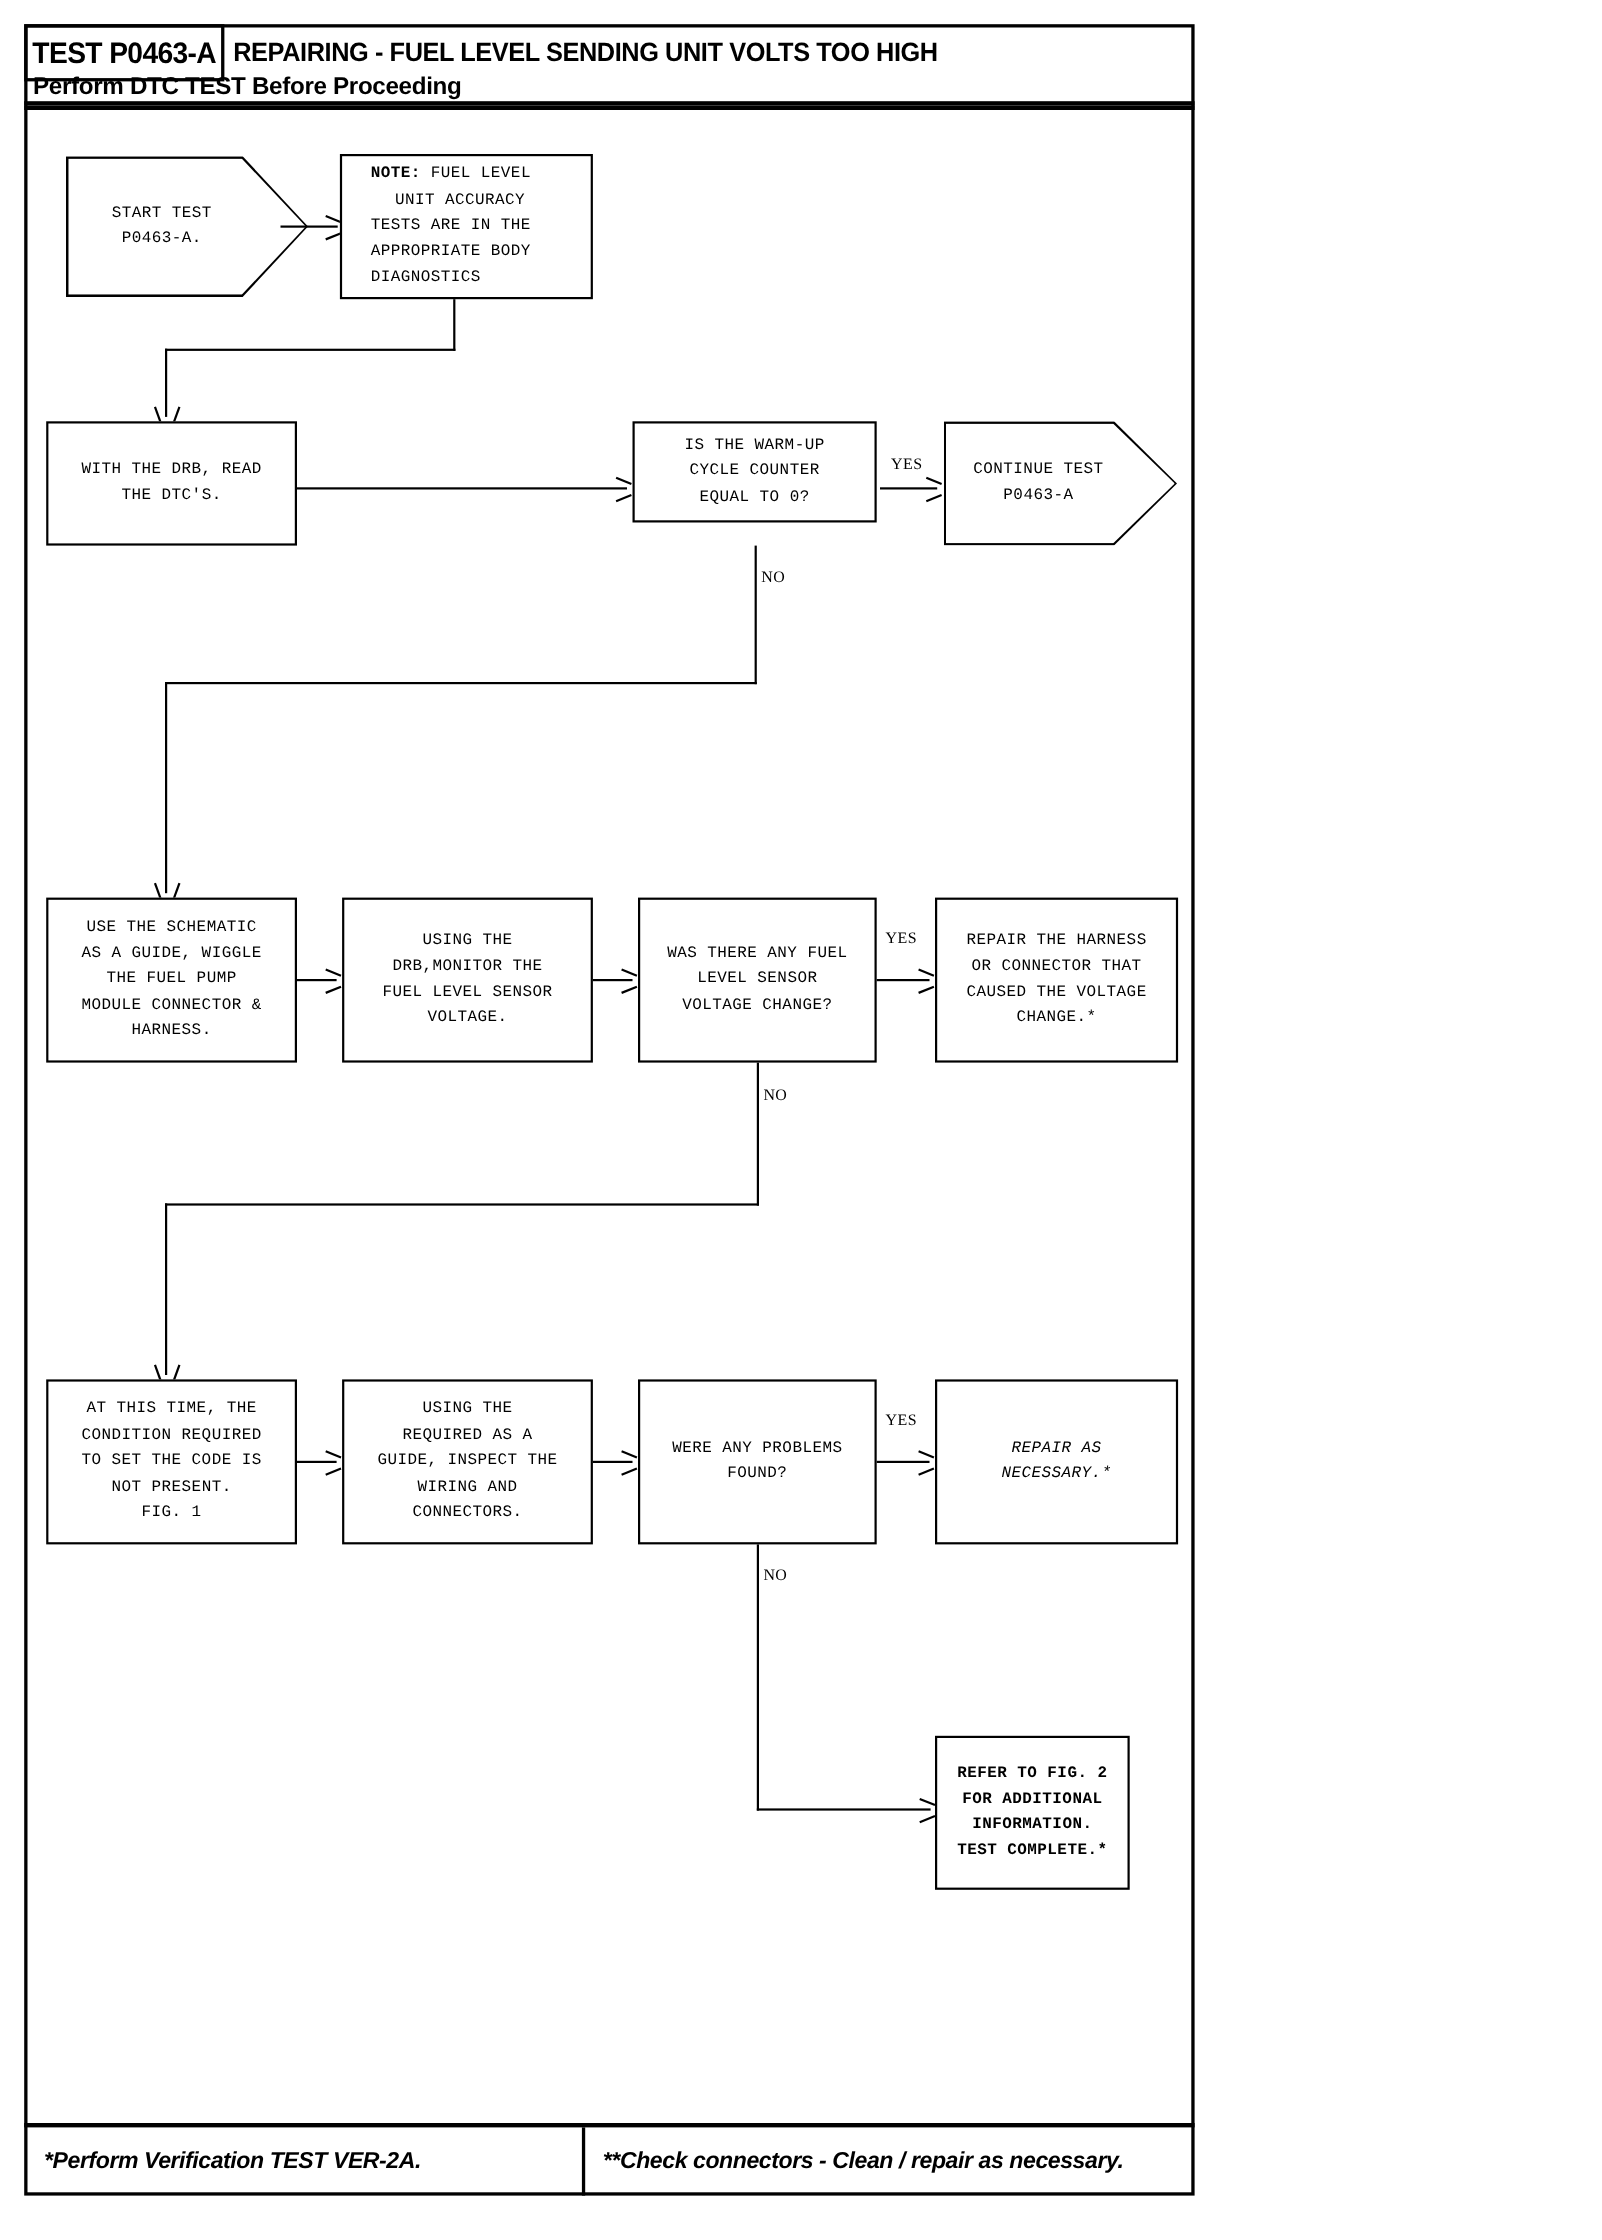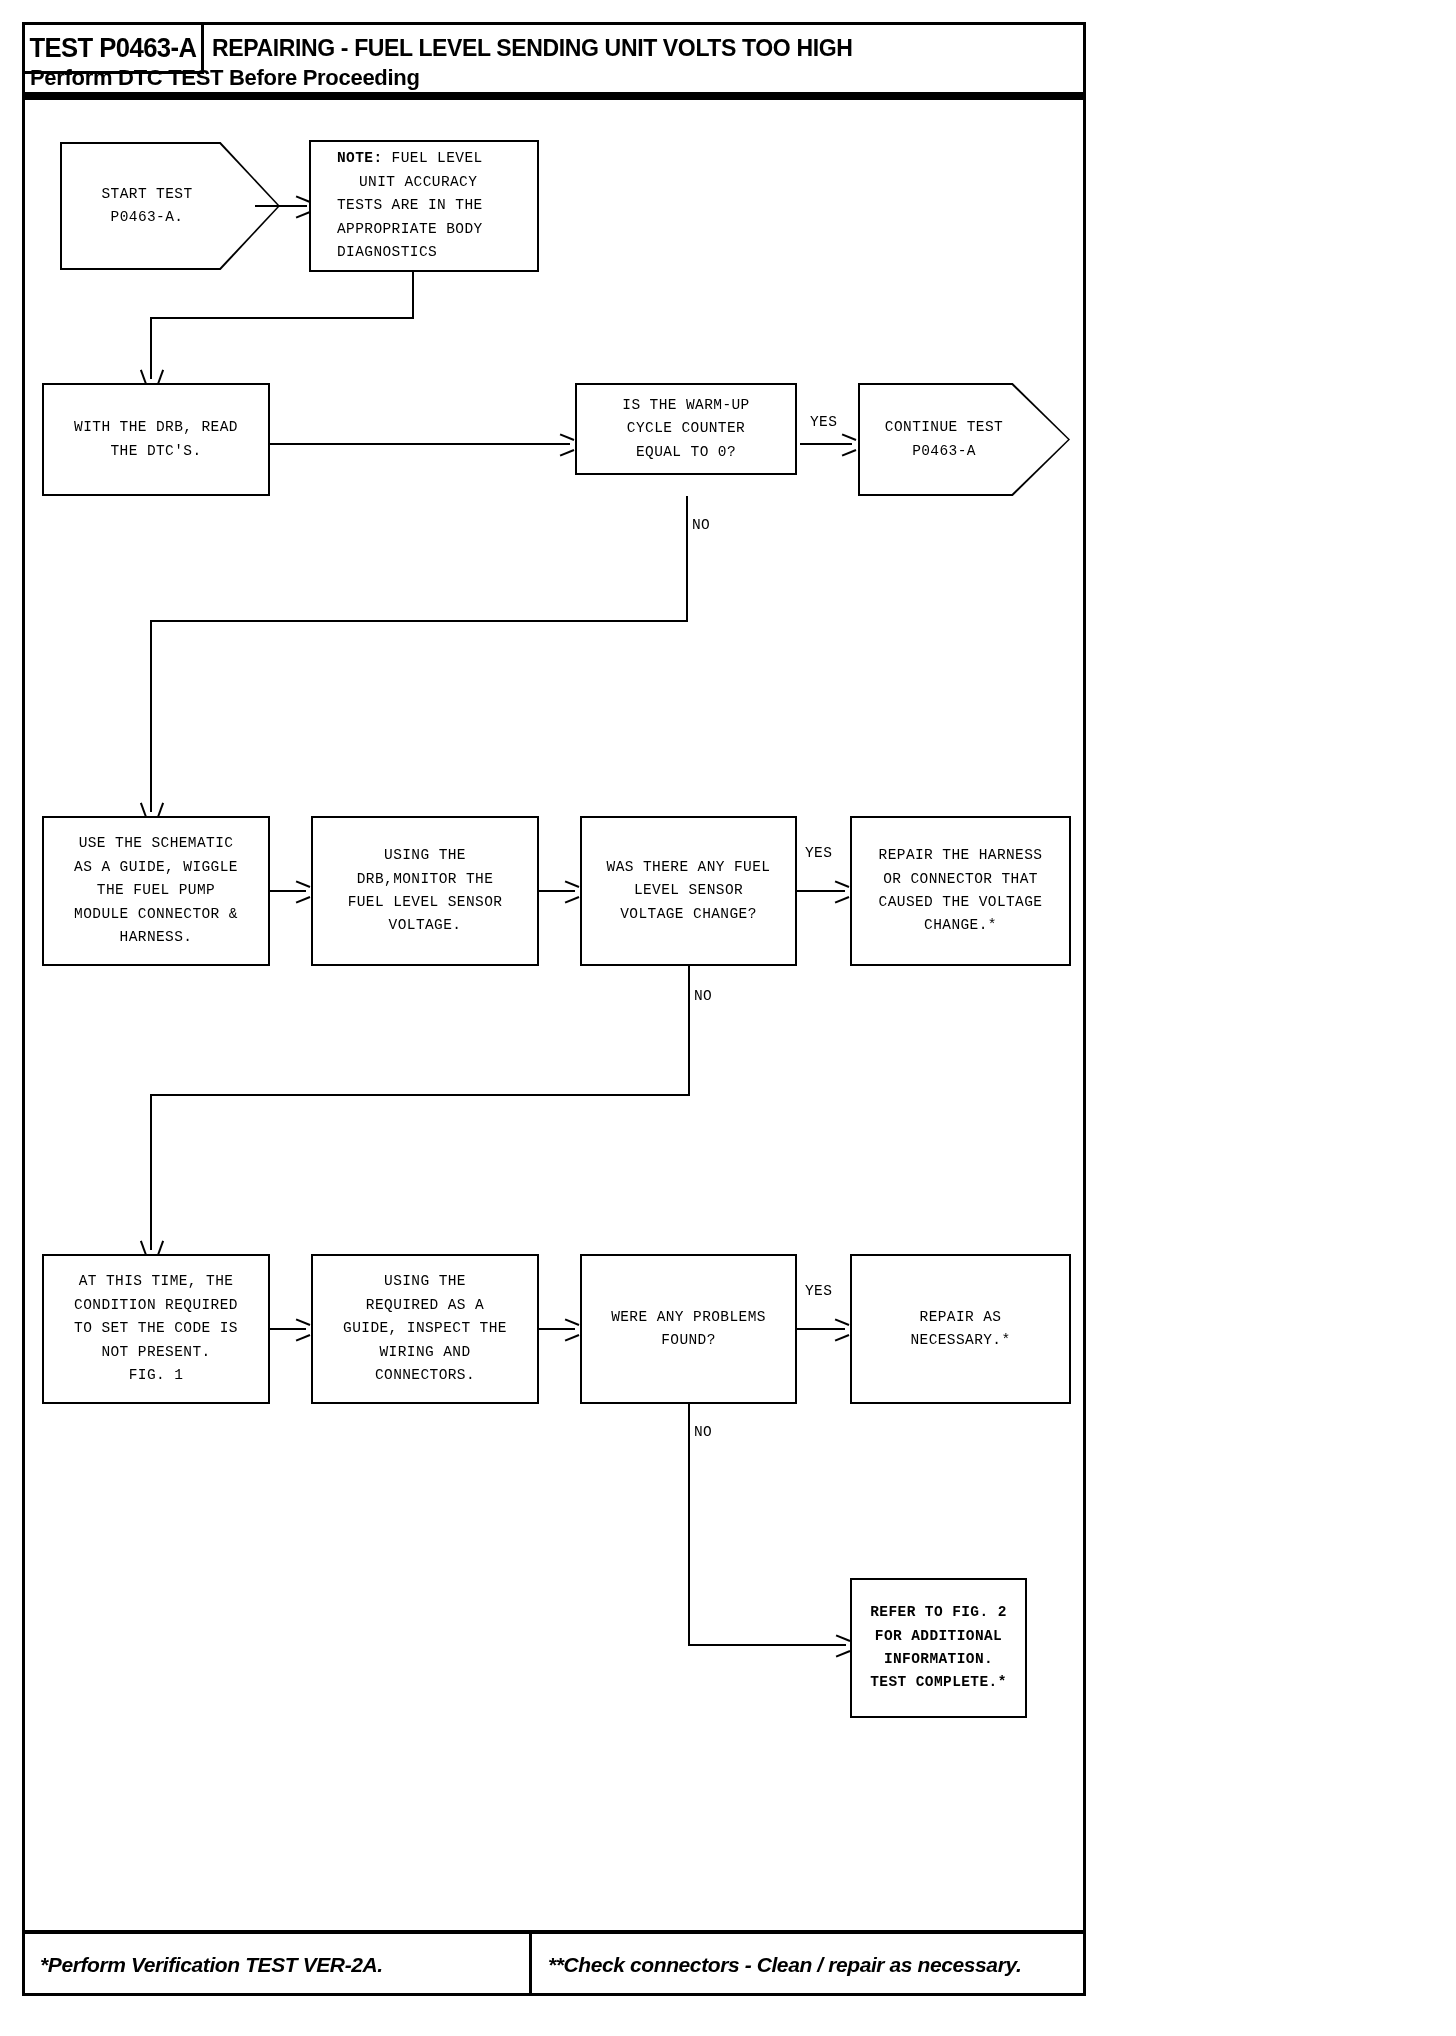--- a/index.html
+++ b/index.html
@@ -214,21 +214,21 @@
   .arrow-d::after {
     width: 2px; height: 15px;
     left: 6px; top: -14px;
     transform-origin: center bottom;
     transform: rotate(20deg);
   }
 
   
   .branch-label {
     position: absolute;
-    font-family: Liberation Mono, monospace;
+    font-family: Liberation Serif, serif;
     font-size: 14.5px;
     letter-spacing: 0.4px;
     color: #000;
     white-space: nowrap;
   }
 </style>
 </head>
 <body>
 
 <div id="page">
@@ -399,21 +399,21 @@
 
   <div class="node" style="left:580px; top:1254px; width:217px; height:150px;">
     <span class="ln">WERE ANY PROBLEMS</span>
     <span class="ln">FOUND?</span>
   </div>
 
   <div class="branch-label" style="left:805px; top:1283px;">YES</div>
   <div class="ln-h" style="left:797px; top:1328px; width:48px;"></div>
   <div class="arrow-r" style="left:848px; top:1329px;"></div>
 
-  <div class="node" style="left:850px; top:1254px; width:221px; height:150px;">
+  <div class="node" style="left:850px; top:1254px; width:221px; height:150px;font-style:italic;">
     <span class="ln">REPAIR AS</span>
     <span class="ln">NECESSARY.*</span>
   </div>
 
   <div class="ln-v" style="left:688px; top:1404px; height:242px;"></div>
   <div class="branch-label" style="left:694px; top:1424px;">NO</div>
   <div class="ln-h" style="left:688px; top:1644px; width:158px;"></div>
   <div class="arrow-r" style="left:849px; top:1645px;"></div>
 
   <div class="node" style="left:850px; top:1578px; width:177px; height:140px;font-weight:bold;">

